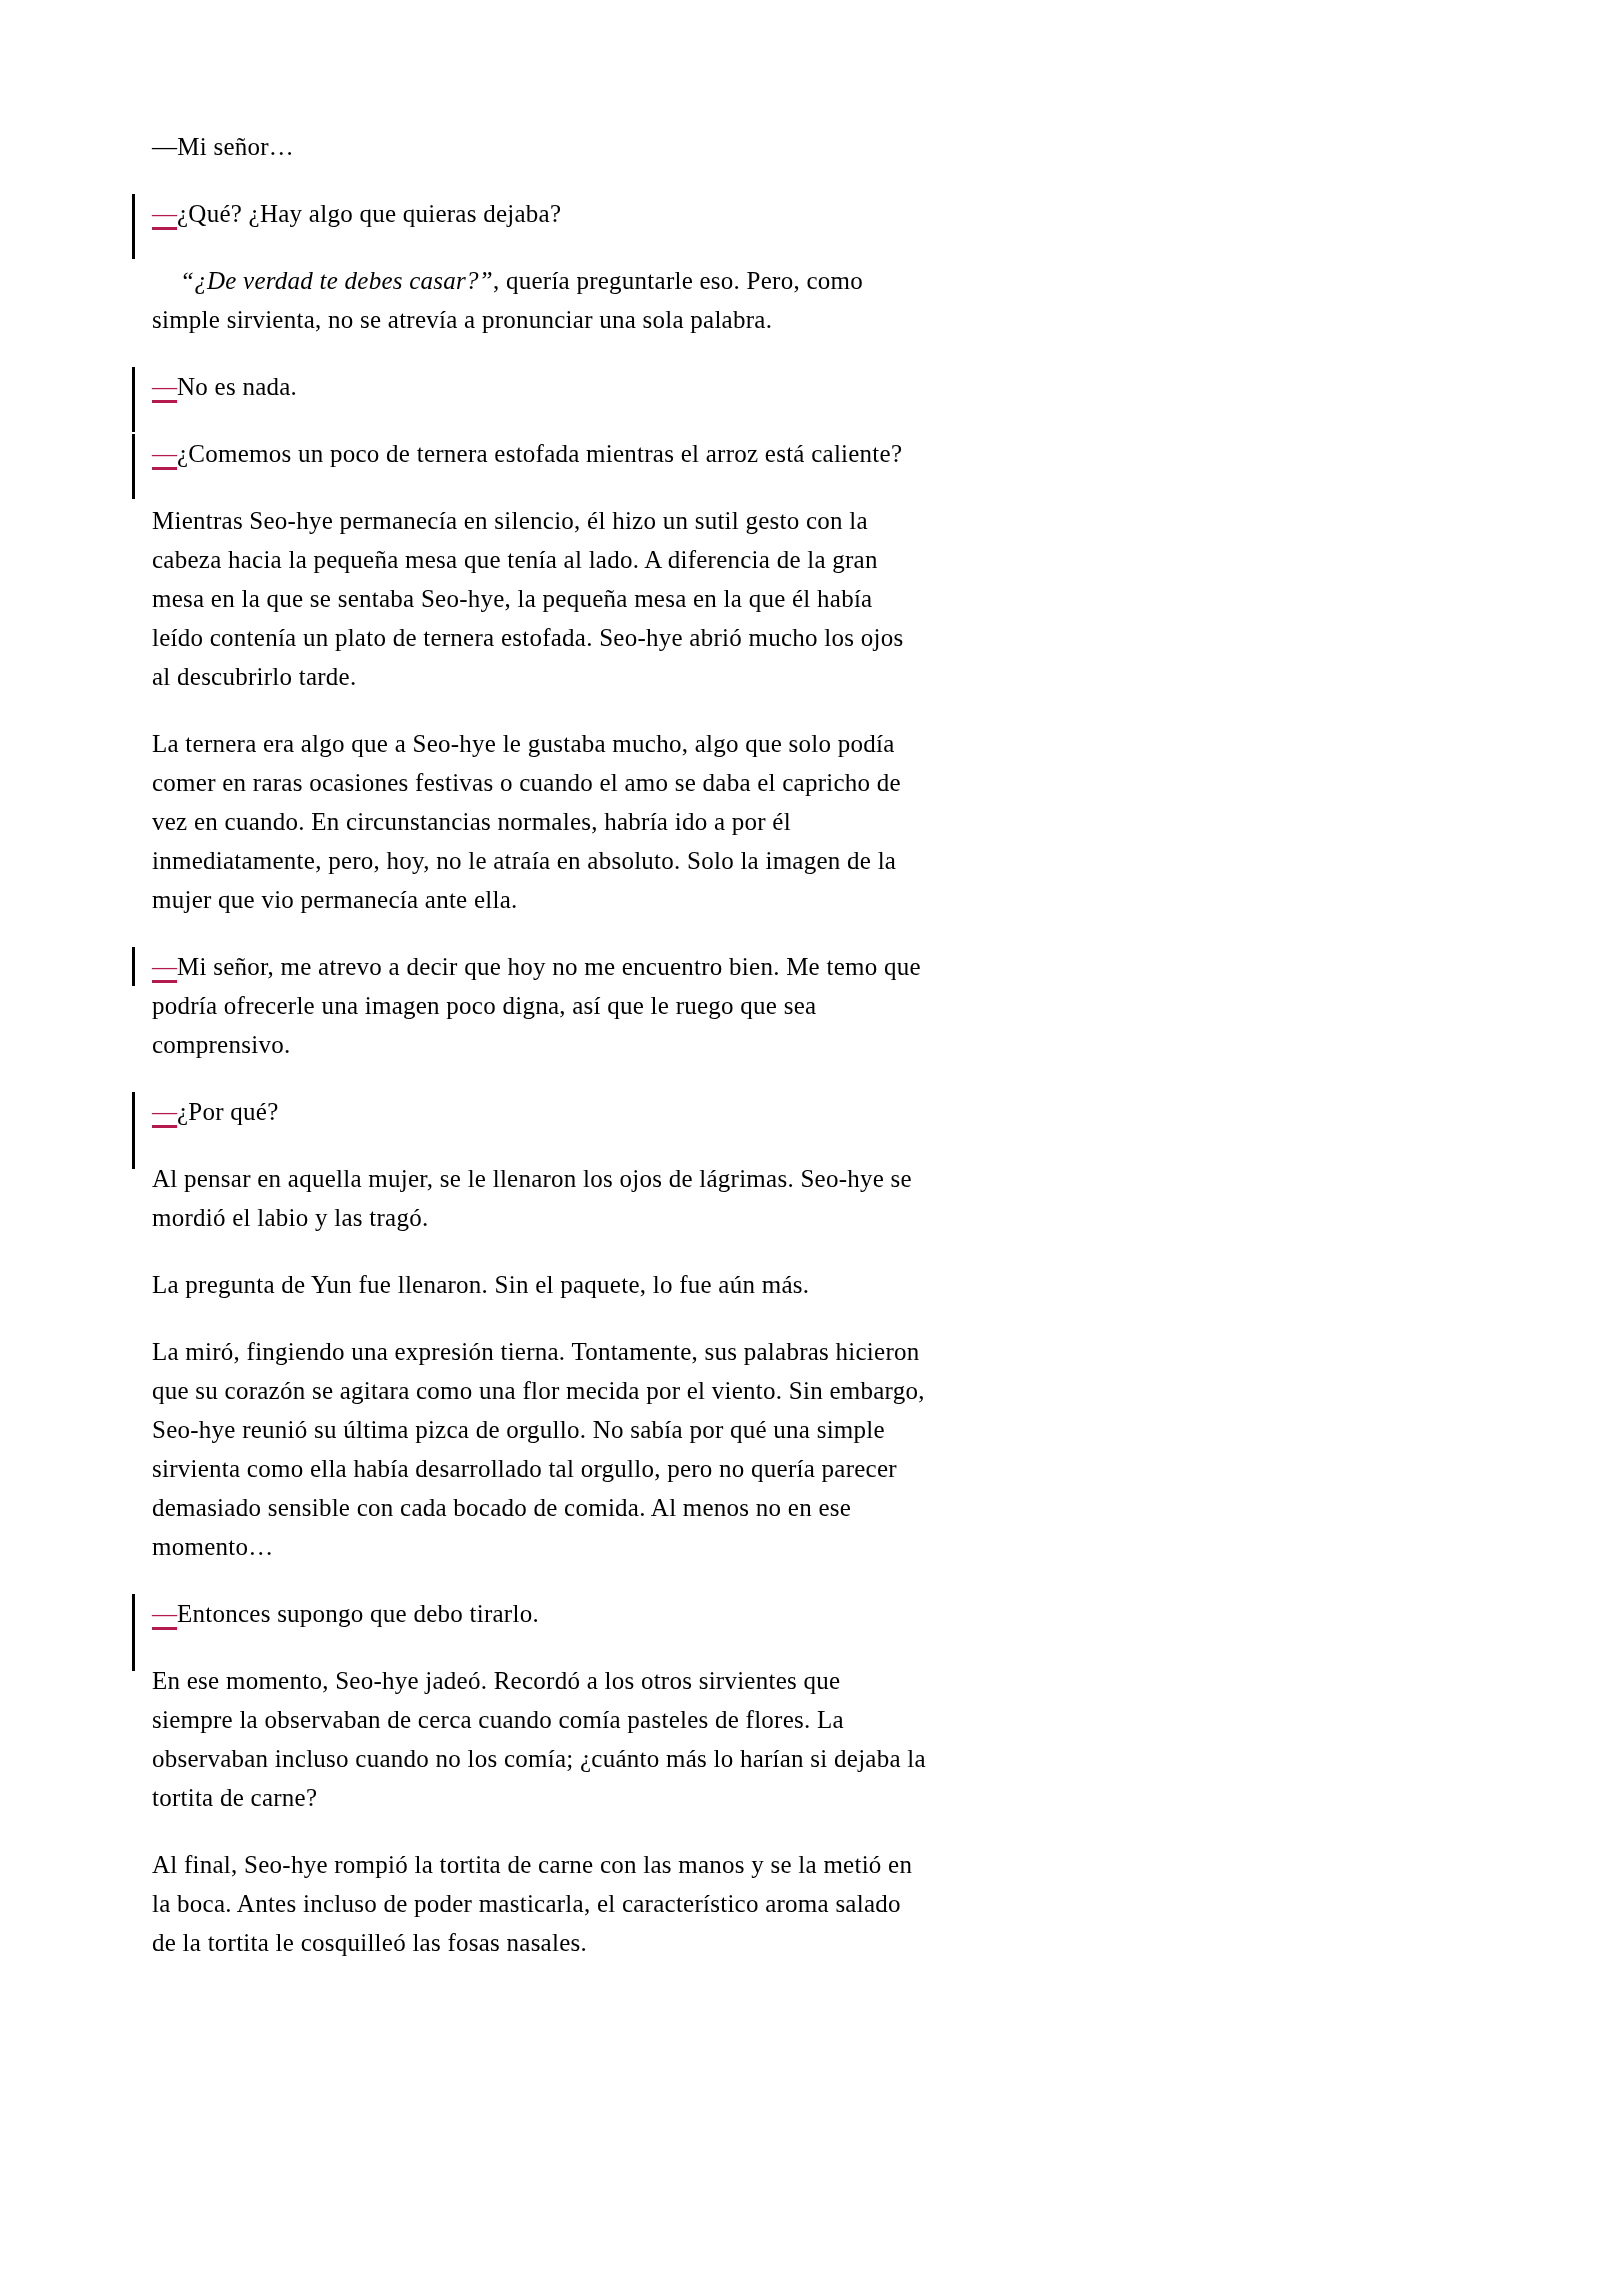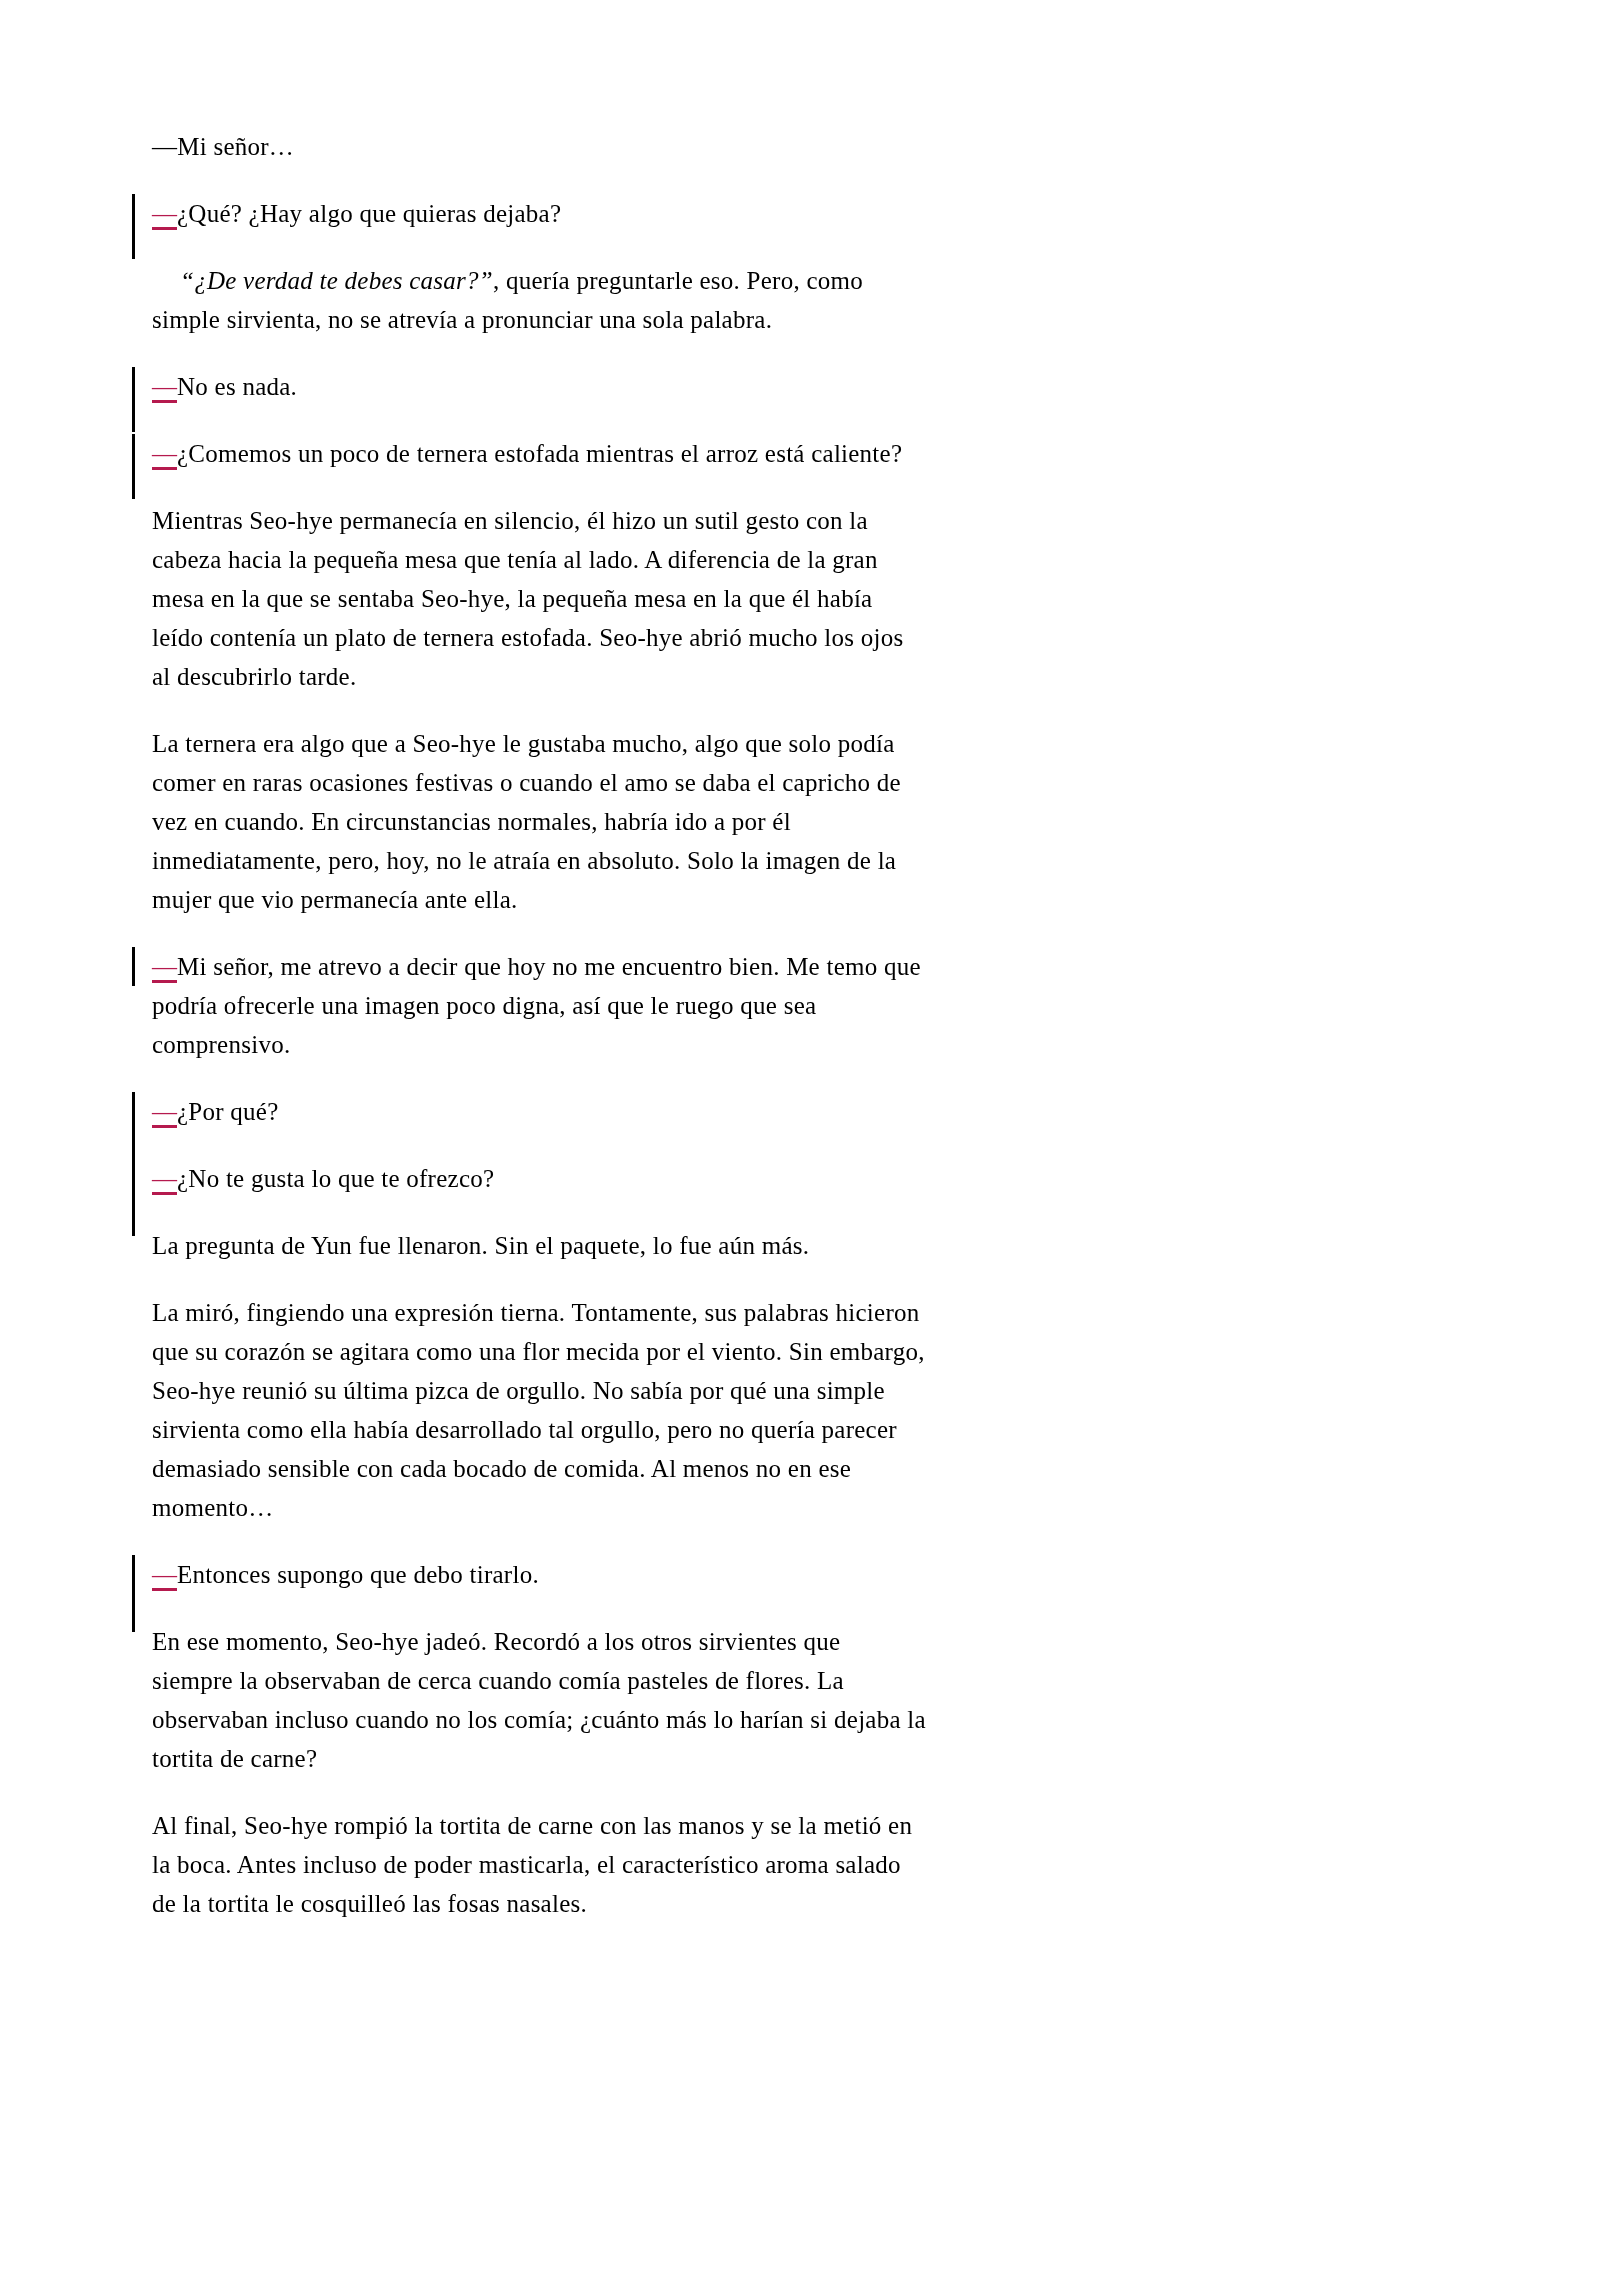--- a/index.html
+++ b/index.html
@@ -104,24 +104,24 @@
     </p>
 
     <p class="para">
       <span class="changebar one-line"></span><span class="dash">—</span><span>Mi señor, me atrevo a decir que hoy no me encuentro bien. Me temo que podría ofrecerle una imagen poco digna, así que le ruego que sea comprensivo.</span>
     </p>
 
     <p class="para">
       <span class="changebar two-line"></span><span class="dash">—</span><span>¿Por qué?</span>
     </p>
 
+    <p class="para">
+      <span>Al pensar en aquella mujer, se le llenaron los ojos de lágrimas. Seo-hye se mordió el labio y las tragó.</span>
+    </p>
 
-    <p class="para">
-      <span class="changebar two-line"></span><span class="dash">—</span><span>¿No te gusta lo que te ofrezco?</span>
-    </p>
 
     <p class="para">
       <span>La pregunta de Yun fue llenaron. Sin el paquete, lo fue aún más.</span>
     </p>
 
 
     <p class="para">
       <span>La miró, fingiendo una expresión tierna. Tontamente, sus palabras hicieron que su corazón se agitara como una flor mecida por el viento. Sin embargo, Seo-hye reunió su última pizca de orgullo. No sabía por qué una simple sirvienta como ella había desarrollado tal orgullo, pero no quería parecer demasiado sensible con cada bocado de comida. Al menos no en ese momento…</span>
     </p>
 

